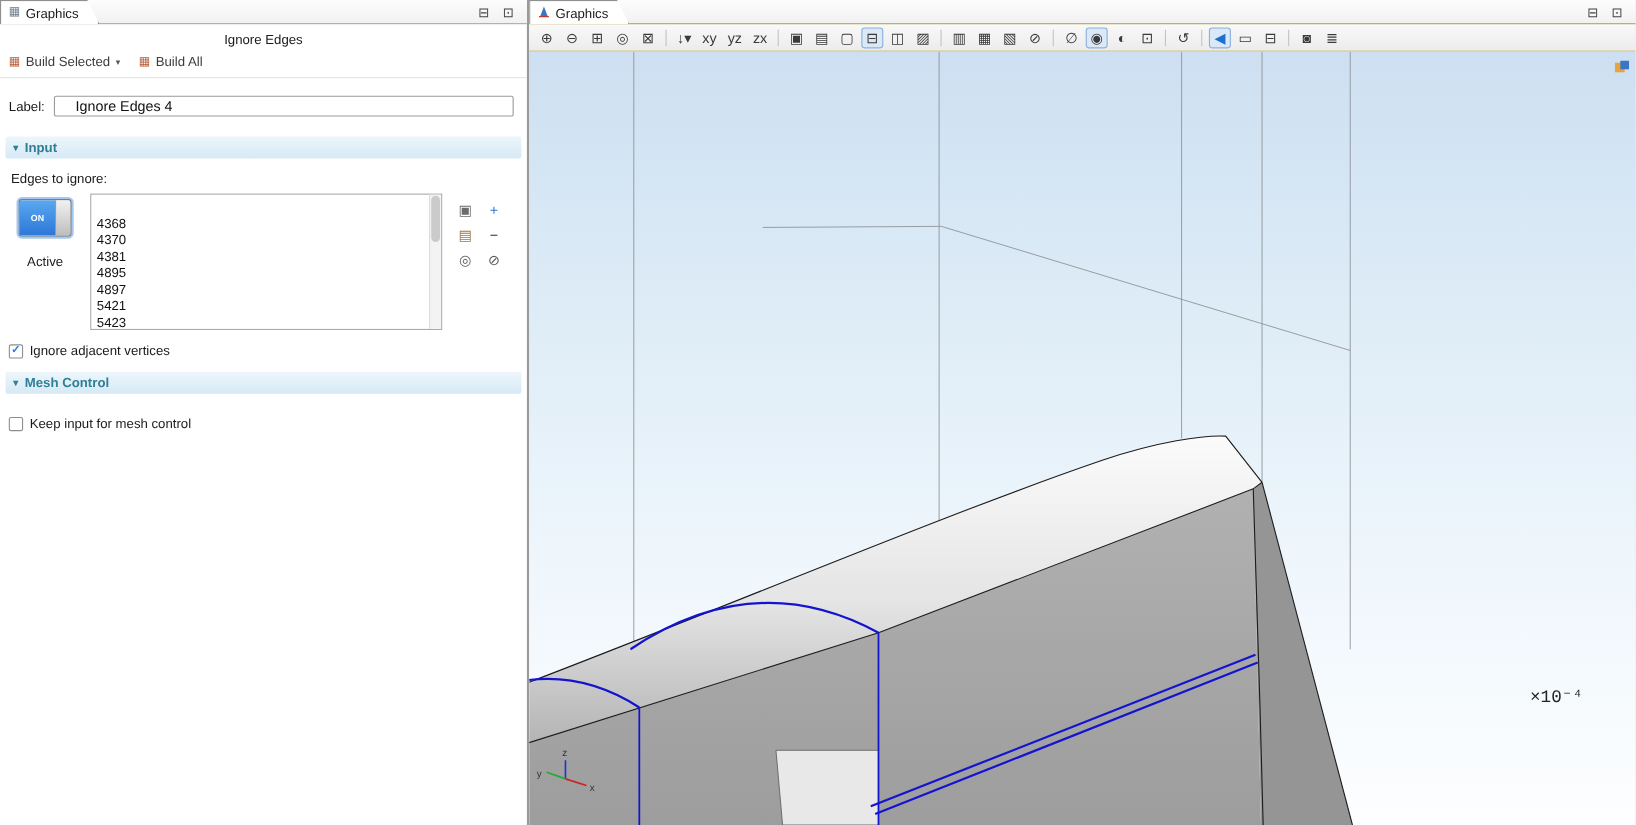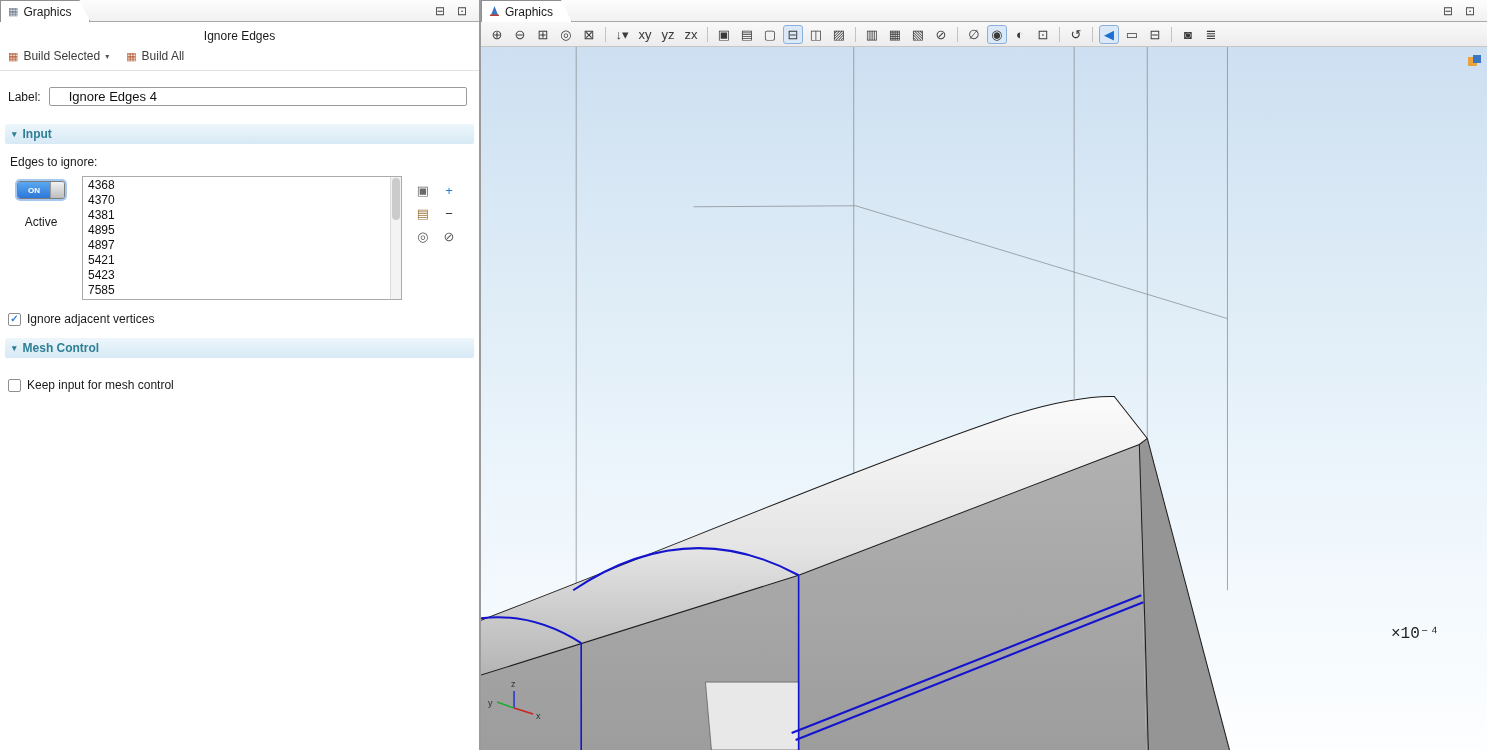--- a/index.html
+++ b/index.html
@@ -28,27 +28,27 @@
   .label-row { display:flex; align-items:center; gap:8px; padding:16px 12px 10px 8px; }
   .label-input { flex:1; height:19px; border:1px solid #9b9b9b; border-radius:2px; padding:1px 19px;
                  font-family:"Liberation Sans",sans-serif; font-size:13px; color:#111; background:#fff; }
   .section-hdr { display:flex; align-items:center; gap:6px; margin:8px 5px 8px; padding:3px 7px;
                  background:linear-gradient(#edf6fb,#d6e9f5); color:var(--section-teal,#2f7f95);
                  font-weight:bold; border-radius:2px; }
   .tri { font-size:9px; }
   .edges-caption { padding:3px 10px 7px; }
   .input-body { display:flex; padding:0 4px 0 8px; gap:8px; }
   .active-col { width:66px; display:flex; flex-direction:column; align-items:center; gap:16px; padding-top:5px; }
-  .toggle { display:flex; width:48px; height:18px; border:1px solid #7d7d7d; border-radius:3px;
+  .toggle { display:flex; width:48px; height:34px; border:1px solid #7d7d7d; border-radius:3px;
             box-shadow:0 0 0 2px rgba(90,155,230,0.55); background:#e6e6e6; overflow:hidden; cursor:default; }
   .tg-on { flex:1; background:linear-gradient(#5aa8f0,#2c77d8); color:#fff; font-size:8px; font-weight:bold;
            display:flex; align-items:center; justify-content:center; }
   .tg-knob { width:14px; background:linear-gradient(#f2f2f2,#bdbdbd); border-left:1px solid #999; }
   .listbox { width:320px; height:124px; border:1px solid #ababab; background:#fff; display:flex; }
-  .list-rows { flex:1; padding:1px 0; overflow:hidden; }
+  .list-rows { flex:1; padding:1px 0; overflow:hidden;margin-top:18px; }
   .edge-row { height:15px; line-height:15px; padding-left:5px; font-size:12px; color:#111; }
   .scrollbar { width:11px; background:#f3f3f3; border-left:1px solid #dcdcdc; position:relative; }
   .thumb { position:absolute; top:1px; left:1px; right:1px; height:42px; background:#cbcbcb; border-radius:4px; }
   .side-icons { display:grid; grid-template-columns:26px 26px; grid-auto-rows:23px;
                 align-items:center; justify-items:center; font-size:13px; padding-top:3px; }
   .act { cursor:default; line-height:1; }
   .chk-row { display:flex; align-items:center; gap:6px; padding:12px 10px 4px 8px; cursor:default; }
   .chk { width:13px; height:13px; border:1px solid #8e8e8e; border-radius:2px; background:#fff; flex:0 0 auto;
          display:inline-flex; align-items:center; justify-content:center; font-size:10px; font-weight:bold;
          color:var(--accent-blue,#2d7bd8); line-height:1; }

